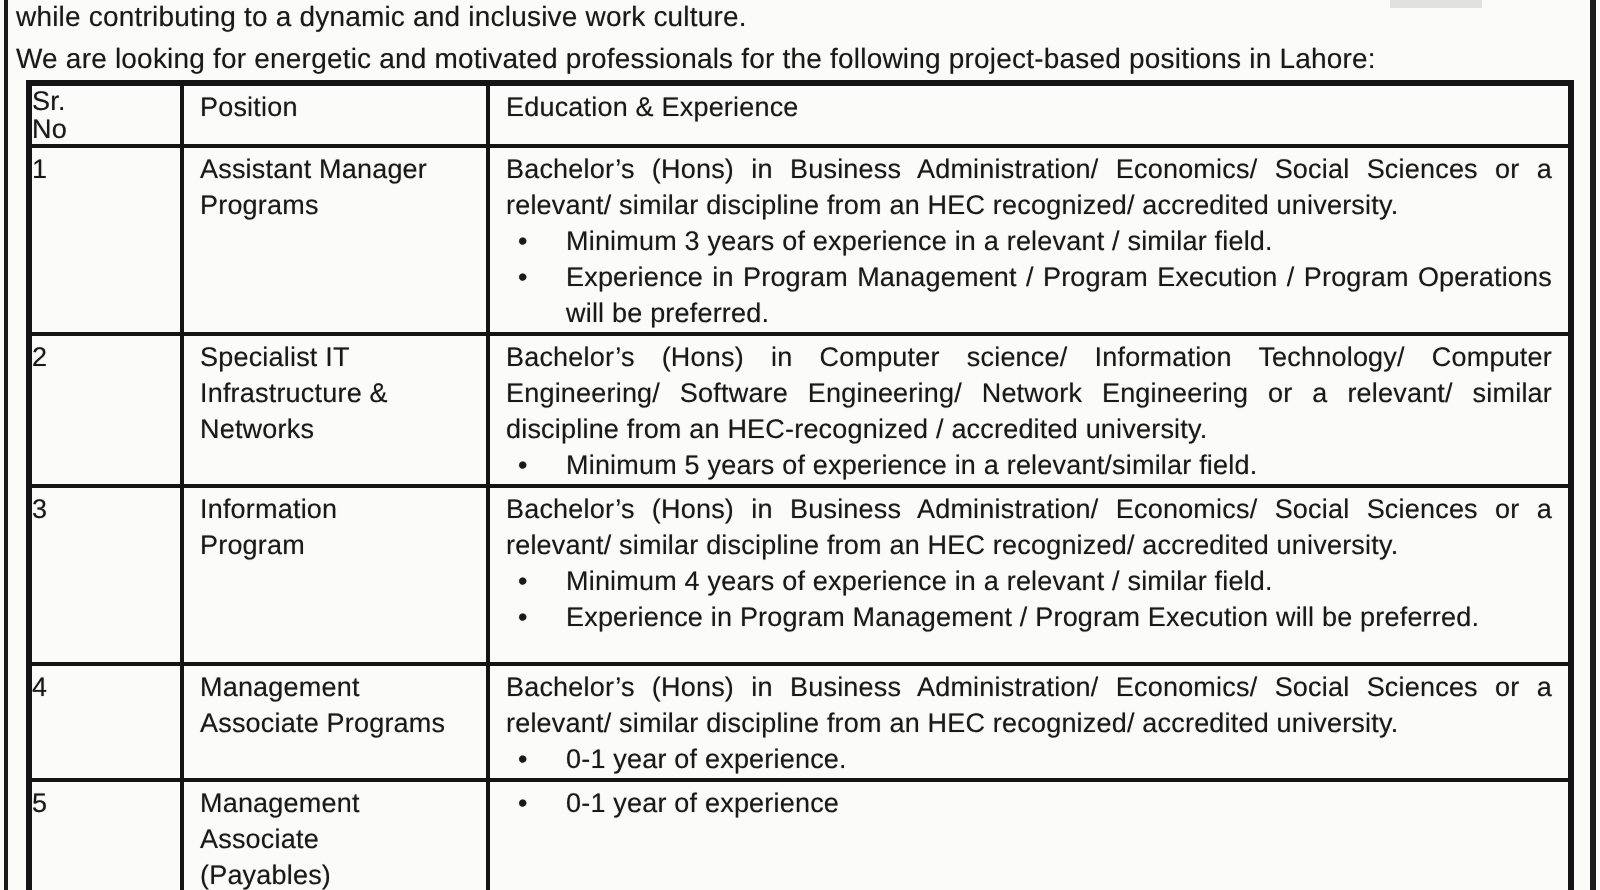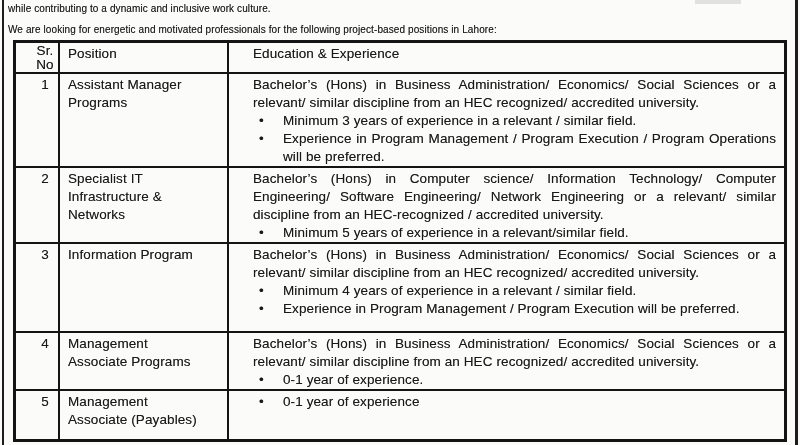--- a/index.html
+++ b/index.html
@@ -17,37 +17,37 @@
   .page{position:relative;width:800px;height:445px;}
   .page *{text-shadow:0 0 .5px rgba(0,0,0,.45);}
 
   
   .edge{position:absolute;top:0;height:445px;background:#1c1c1c;}
   .edge-left{left:2px;width:2px;}
   .edge-right{left:795px;width:3px;}
   .smudge{position:absolute;left:695px;top:0;width:46px;height:4px;background:rgba(0,0,0,.10);}
 
   
-  .intro-line{position:absolute;left:8px;font-size:10px;line-height:15px;white-space:nowrap;letter-spacing:.1px;text-align:right;}
+  .intro-line{position:absolute;left:8px;font-size:14px;line-height:15px;white-space:nowrap;letter-spacing:.1px;text-align:right;}
   .intro-line.l1{top:1px;}
   .intro-line.l2{top:22px;}
 
   
   .jobs-table{
     position:absolute;left:13px;top:40px;width:774px;
     border:3px solid var(--border);
     background:var(--bg);
     font-size:13.5px;line-height:18px;letter-spacing:.1px;
   }
   .tr{display:flex;border-top:2px solid var(--border);}
   .tr:first-child{border-top:0;}
   .td{padding-top:2px;}
-  .c-sr{width:44px;border-right:2px solid var(--border);text-align:center;padding-left:16px;}
-  .c-pos{width:169px;border-right:2px solid var(--border);padding-left:8px;padding-right:20px;}
-  .c-edu{flex:1;padding-left:24px;padding-right:8px;}
+  .c-sr{width:76px;border-right:2px solid var(--border);text-align:left;}
+  .c-pos{width:153px;border-right:2px solid var(--border);padding-left:8px;padding-right:20px;}
+  .c-edu{flex:1;padding-left:8px;padding-right:8px;}
 
   .thead{min-height:28px;}
   .thead .c-sr{line-height:14px;padding-top:1px;}
   .r1{min-height:91px;}
   .r2{min-height:73px;}
   .r3{min-height:89px;}
   .r4{min-height:55px;}
   .r5{min-height:50px;}
 
   .edu-intro{text-align:justify;}

